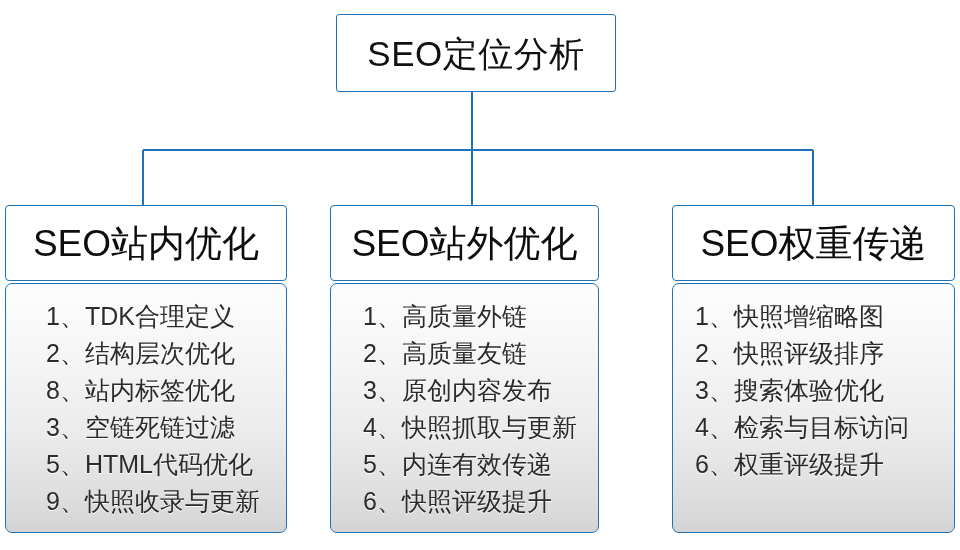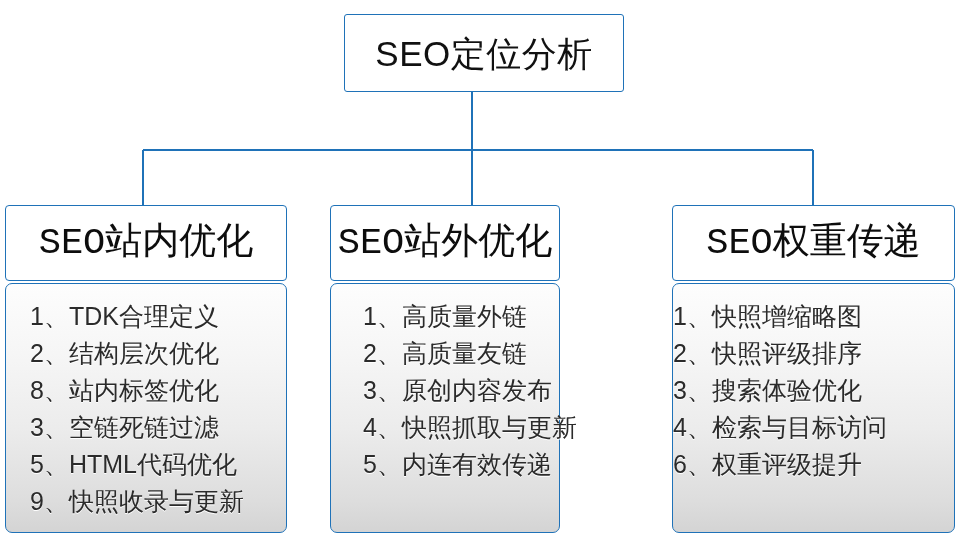--- a/index.html
+++ b/index.html
@@ -23,21 +23,21 @@
   #connectors {
     position: absolute;
     left: 0;
     top: 0;
     width: 960px;
     height: 550px;
   }
   
   .root-box {
     position: absolute;
-    left: 344px;
+    left: 336px;
     top: 14px;
     width: 280px;
     height: 78px;
     box-sizing: border-box;
     border: 1.4px solid #1f72b8;
     border-radius: 3px;
     background: #ffffff;
     display: flex;
     align-items: center;
     justify-content: center;
@@ -48,57 +48,56 @@
     letter-spacing: 0.5px;
     line-height: 1;
     white-space: nowrap;
   }
   
   .column {
     position: absolute;
     top: 205px;
   }
   .col-0 { left: 5px;   width: 282px; }
-  .col-1 { left: 330px; width: 230px; border-radius: 21px; }
+  .col-1 { left: 330px; width: 269px; border-radius: 21px; }
   .col-2 { left: 672px; width: 283px; text-align: right; }
 
   .col-header {
     box-sizing: border-box;
     width: 100%;
     height: 76px;
     border: 1.4px solid #1f72b8;
     border-radius: 4px;
     background: #ffffff;
     display: flex;
     align-items: center;
     justify-content: center;
-    font-family: Liberation Mono, monospace;
   }
   .col-header-label {
     font-size: 37px;
     color: #0d0d0d;
     line-height: 1;
     white-space: nowrap;
   }
   .col-body {
     box-sizing: border-box;
     width: 100%;
     height: 250px;
     margin-top: 2px;
     border: 1.4px solid #1f72b8;
     border-radius: 7px;
     background: linear-gradient(to bottom, #fdfdfd 0%, #f6f6f6 28%, #ececec 58%, #dedede 86%, #d4d4d4 100%);
     padding: 14px 0 0 0;
     display: flex;
     flex-direction: column;
     align-items: flex-start;
   }
-  .col-body.pad-a { padding-left: 24px; }
+  .col-body.pad-a { padding-left: 40px; }
   .col-body.pad-b { padding-left: 32px; }
-  .col-body.pad-c { }
+  .col-body.pad-c { padding-left: 22px; }
 
   .list-item {
     font-size: 25px;
     color: #2b2b2b;
     line-height: 37px;
     white-space: nowrap;
     text-shadow: 0 1px 0 #ffffff;
   }
 </style>
 </head>
@@ -138,20 +137,21 @@
   <div class="column col-1">
     <div class="col-header">
       <span class="col-header-label">SEO站外优化</span>
     </div>
     <div class="col-body pad-b">
       <div class="list-item">1、高质量外链</div>
       <div class="list-item">2、高质量友链</div>
       <div class="list-item">3、原创内容发布</div>
       <div class="list-item">4、快照抓取与更新</div>
       <div class="list-item">5、内连有效传递</div>
+      <div class="list-item">6、快照评级提升</div>
     </div>
   </div>
 
   <div class="column col-2">
     <div class="col-header">
       <span class="col-header-label">SEO权重传递</span>
     </div>
     <div class="col-body pad-c">
       <div class="list-item">1、快照增缩略图</div>
       <div class="list-item">2、快照评级排序</div>

